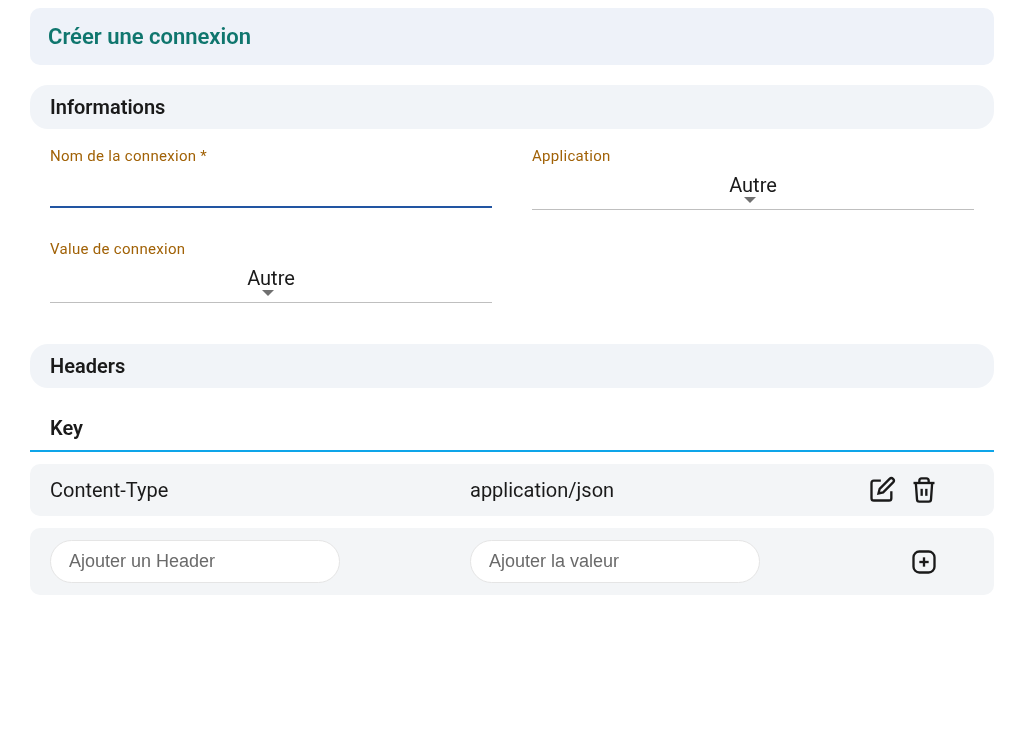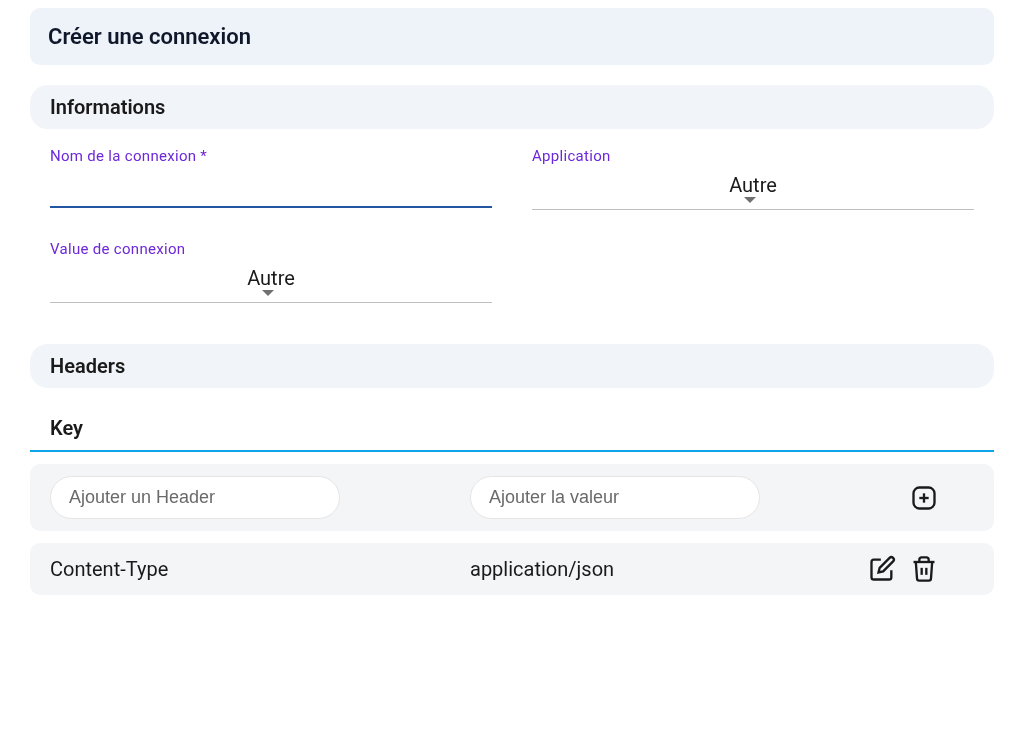--- a/index.html
+++ b/index.html
@@ -1,26 +1,26 @@
 <!DOCTYPE html>
 <html><head>
   <meta charset="utf-8">
   <style>
     * { box-sizing: border-box; margin: 0; padding: 0; }
     body { font-family: -apple-system, BlinkMacSystemFont, 'Segoe UI', Roboto, Arial, sans-serif; background: #fff; padding: 8px 30px; width: 1024px; }
     
     .page-title-bar { background: #eef2f9; border-radius: 10px; padding: 16px 18px; margin-bottom: 20px; }
-    .page-title { color: #0f172a; font-size: 22px; font-weight: 600; }
+    .page-title { color: #0f766e; font-size: 22px; font-weight: 600; }
     
     .section-header { background: #f1f4f8; border-radius: 18px; padding: 10px 20px; margin-bottom: 18px; }
     .section-title { color: #1a1a1a; font-size: 20px; font-weight: 600; }
     
     .form-row { display: flex; gap: 40px; padding: 0 20px; margin-bottom: 30px; }
     .form-field { flex: 1; display: flex; flex-direction: column; }
-    .form-label { color: #6d28d9; font-size: 15px; letter-spacing: 0.3px; margin-bottom: 8px; }
+    .form-label { color: #a16207; font-size: 15px; letter-spacing: 0.3px; margin-bottom: 8px; }
     
     .text-input-wrap { position: relative; }
     .text-input { width: 100%; border: none; border-bottom: 2px solid #2255a2; font-size: 18px; padding: 6px 0; outline: none; background: transparent; }
     
     .select-wrap { position: relative; border-bottom: 1px solid #bfbfbf; padding-bottom: 6px; display: flex; align-items: center; justify-content: space-between; flex-direction: column; }
     .select-value { font-size: 20px; color: #1a1a1a; }
     .dropdown-icon { width: 0; height: 0; border-left: 6px solid transparent; border-right: 6px solid transparent; border-top: 6px solid #707070; margin-right: 6px; }
     
     .headers-section { margin-top: 41px; }
     .headers-table-head { display: flex; padding: 10px 20px; border-bottom: 2px solid #0ea5e9; }
@@ -82,38 +82,20 @@
   <div class="section-header">
     <div class="section-title">Headers</div>
   </div>
 
   <div class="headers-table-head">
     <div class="col-key">Key</div>
   </div>
 
   <div class="header-row">
     <div class="header-key-cell">
-      <input type="text" class="pill-input" placeholder="Ajouter un Header" style="">
-    </div>
-    <div class="header-value-cell">
-      <input type="text" class="pill-input" placeholder="Ajouter la valeur" style="">
-    </div>
-    <div class="header-actions">
-      <button class="icon-btn">
-        <svg viewBox="0 0 24 24">
-          <rect x="3" y="3" width="18" height="18" rx="5" ry="5"></rect>
-          <line x1="12" y1="8" x2="12" y2="16"></line>
-          <line x1="8" y1="12" x2="16" y2="12"></line>
-        </svg>
-      </button>
-    </div>
-  </div>
-
-  <div class="header-row">
-    <div class="header-key-cell">
       <span class="static-cell">Content-Type</span>
     </div>
     <div class="header-value-cell">
       <span class="static-cell">application/json</span>
     </div>
     <div class="header-actions">
       <button class="icon-btn">
         <svg viewBox="0 0 24 24">
           <path d="M11 4H5a2 2 0 0 0-2 2v13a2 2 0 0 0 2 2h13a2 2 0 0 0 2-2v-6"></path>
           <path d="M18.5 2.5a2.12 2.12 0 0 1 3 3L13 14l-4 1 1-4 8.5-8.5z"></path>
@@ -123,13 +105,31 @@
         <svg viewBox="0 0 24 24">
           <polyline points="3 6 5 6 21 6"></polyline>
           <path d="M19 6l-1 14a2 2 0 0 1-2 2H8a2 2 0 0 1-2-2L5 6"></path>
           <path d="M8 6V4a2 2 0 0 1 2-2h4a2 2 0 0 1 2 2v2"></path>
           <line x1="10" y1="11" x2="10" y2="17"></line>
           <line x1="14" y1="11" x2="14" y2="17"></line>
         </svg>
       </button>
     </div>
   </div>
+
+  <div class="header-row">
+    <div class="header-key-cell">
+      <input type="text" class="pill-input" placeholder="Ajouter un Header" style="">
+    </div>
+    <div class="header-value-cell">
+      <input type="text" class="pill-input" placeholder="Ajouter la valeur" style="">
+    </div>
+    <div class="header-actions">
+      <button class="icon-btn">
+        <svg viewBox="0 0 24 24">
+          <rect x="3" y="3" width="18" height="18" rx="5" ry="5"></rect>
+          <line x1="12" y1="8" x2="12" y2="16"></line>
+          <line x1="8" y1="12" x2="16" y2="12"></line>
+        </svg>
+      </button>
+    </div>
+  </div>
 </div>
 
 </body></html>

